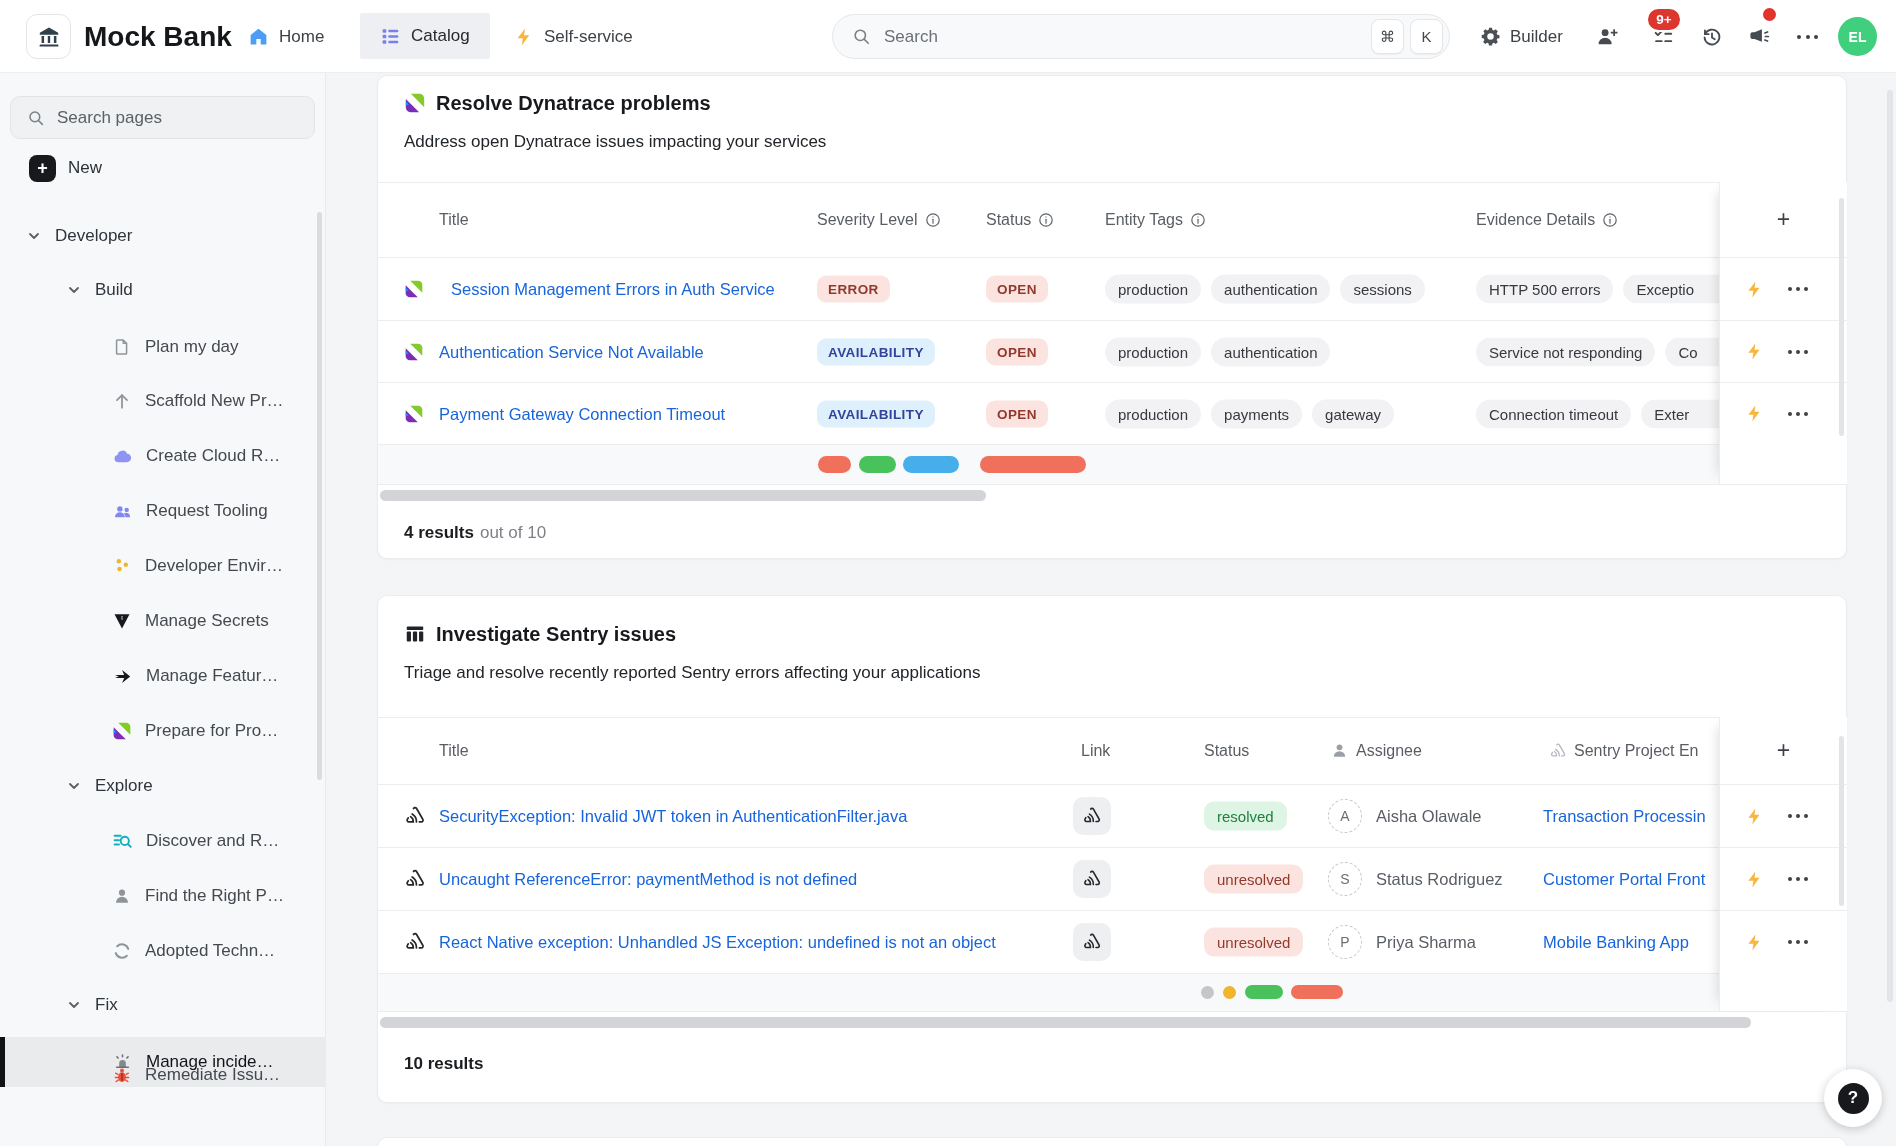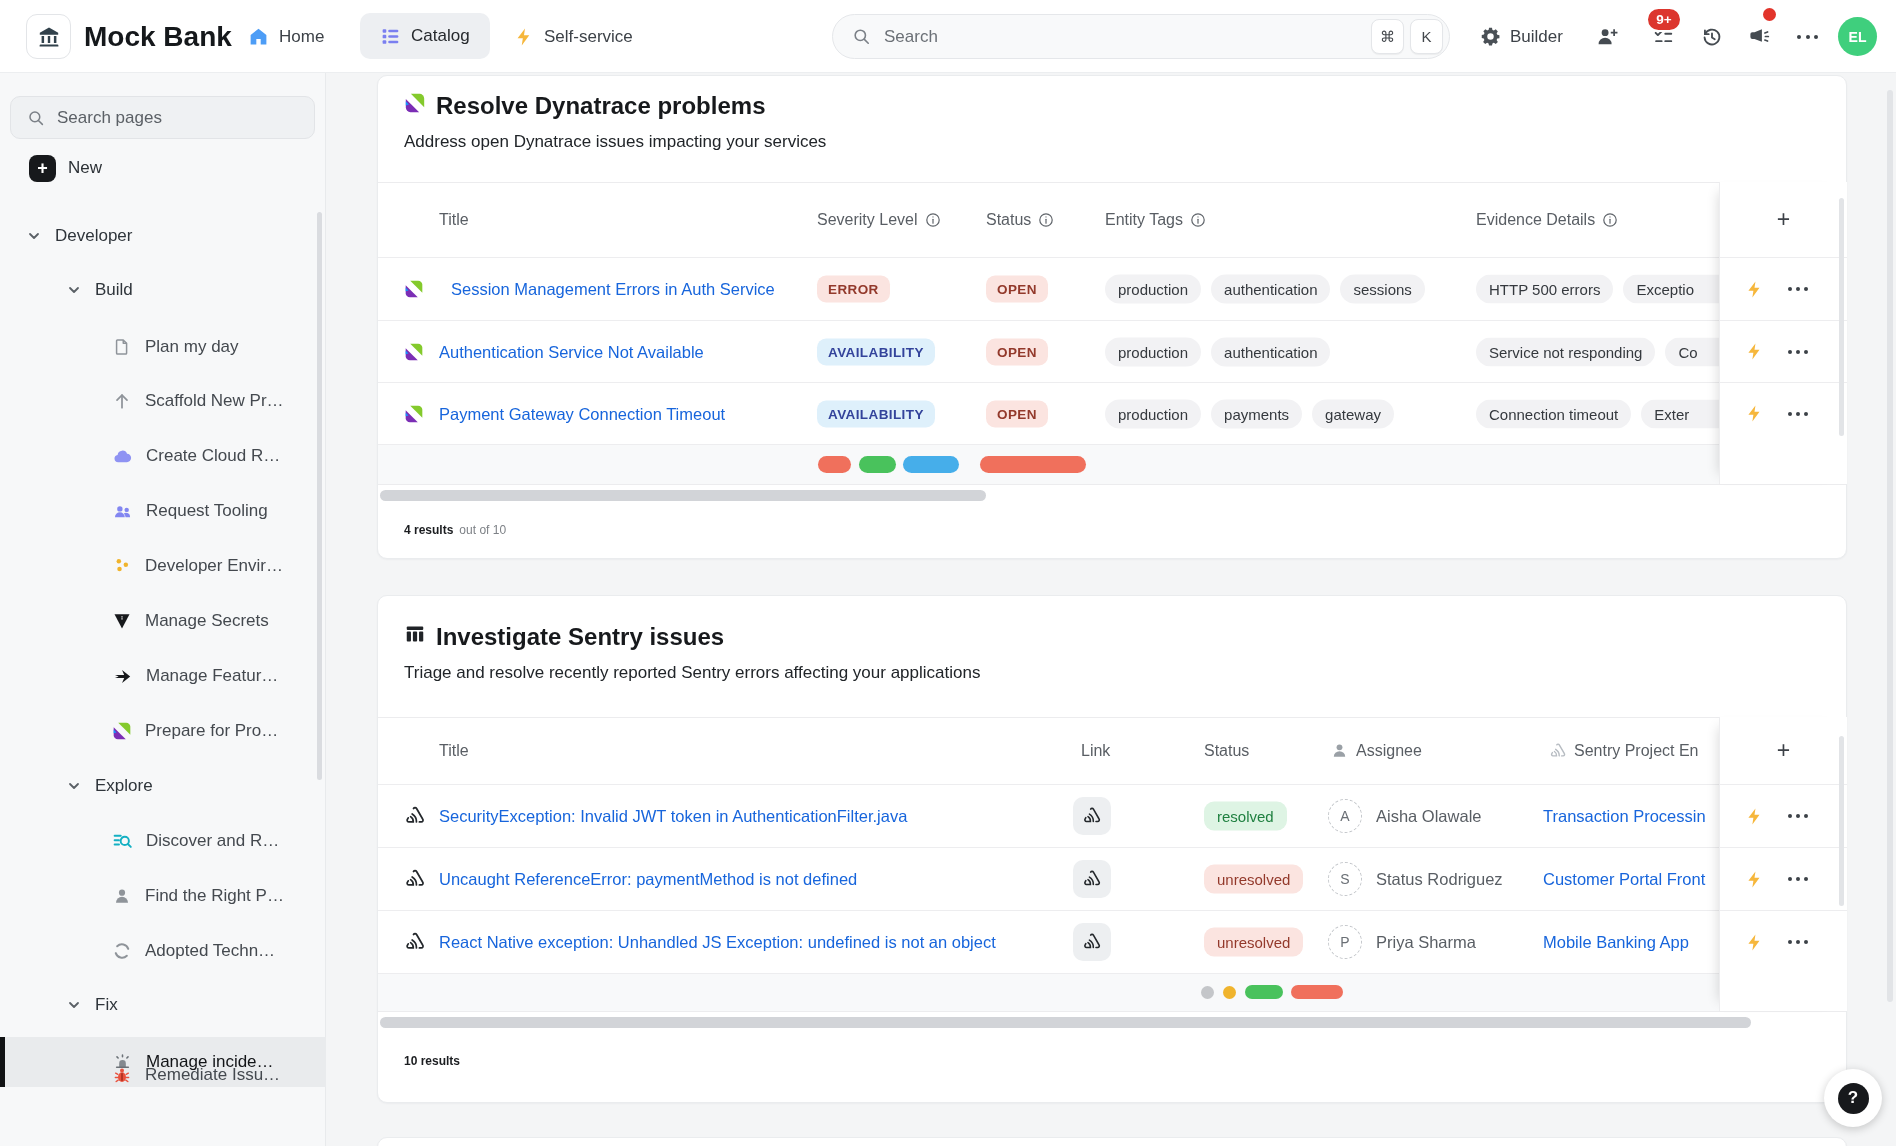--- a/index.html
+++ b/index.html
@@ -11,21 +11,21 @@
   
   .topbar{position:absolute;left:0;top:0;width:1896px;height:73px;background:#fff;
     border-bottom:1px solid #eceef0;z-index:6}
   .logo-btn{position:absolute;left:26px;top:14px;width:45px;height:45px;border:1px solid #e3e5e8;
     border-radius:11px;background:#fff;display:flex;align-items:center;justify-content:center;cursor:pointer}
   .brand{position:absolute;left:84px;top:0;height:73px;display:flex;align-items:center;
     font-size:28px;font-weight:700;color:#15181b}
   .navit{position:absolute;top:0;height:73px;display:flex;align-items:center;gap:10px;
     font-size:17px;color:#3d4248;cursor:pointer}
   .nav-home{left:248px}.nav-self{left:514px}
-  .nav-cat{left:360px;top:13px;height:46px;background:#edeff2;border-radius:10px;padding:0 20px;color:#26292d}
+  .nav-cat{left:360px;top:13px;height:46px;background:#edeff2;border-radius:2px;padding:0 20px;color:#26292d}
   .gsearch{position:absolute;left:832px;top:14px;width:618px;height:45px;background:#f8f9fa;
     border:1px solid #e5e7ea;border-radius:23px;display:flex;align-items:center;cursor:text}
   .gsearch .mag{margin-left:19px}
   .gsearch input{flex:1;margin-left:13px;border:none;outline:none;background:transparent;
     font-family:inherit;font-size:17px;color:#43474c}
   .gsearch input::placeholder{color:#6b7076}
   .kbd{width:33px;height:35px;background:#fff;border:1px solid #e4e6e9;border-radius:8px;
     box-shadow:0 1px 1px rgba(0,0,0,.05);display:flex;align-items:center;justify-content:center;
     font-size:15px;color:#43474c;margin-right:6px}
   .tb-builder{position:absolute;left:1480px;top:0;height:73px;display:flex;align-items:center;gap:9px;
@@ -58,21 +58,21 @@
   .sel-bar{position:absolute;left:0;top:964px;width:5px;height:50px;background:#101214}
   .side-thumb{position:absolute;left:317px;top:139px;width:5px;height:568px;background:#dadce0;border-radius:3px}
 
   
   .content{position:absolute;left:326px;top:73px;right:0;bottom:0;background:#f4f5f6;overflow:hidden}
   .card{position:absolute;left:51px;width:1470px;background:#fff;border:1px solid #eaecee;
     border-radius:10px;box-shadow:0 1px 2px rgba(16,24,40,.04)}
   .card1{top:2px;height:484px}
   .card2{top:522px;height:508px}
   .card3{top:1064px;height:70px}
-  .wtitle{position:absolute;font-size:24px;font-weight:600;color:#17191c}
+  .wtitle{position:absolute;font-size:20px;font-weight:600;color:#17191c}
   .wsub{position:absolute;font-size:17px;color:#212529}
   .hline{position:absolute;left:0;right:0;border-top:1px solid #ececee}
   .th{position:absolute;display:flex;align-items:center;gap:7px;font-size:16px;color:#595e64}
   .r{position:absolute;left:0;width:1341px;border-top:1px solid #ededef;background:#fff}
   .cell{position:absolute;top:50%;transform:translateY(-50%)}
   .tlink{color:#1765dc;font-size:16.5px;font-weight:500;text-decoration:none;white-space:nowrap;cursor:pointer}
   .badge{display:inline-block;font-size:13.5px;font-weight:600;letter-spacing:.4px;padding:6px 11px;border-radius:9px;white-space:nowrap}
   .b-error,.b-open,.b-unres{background:#fbe4e0;color:#93392b}
   .b-avail{background:#def0fb;color:#33439b}
   .b-res{background:#def4e4;color:#1f8040}
@@ -84,21 +84,21 @@
   .partial{position:absolute;left:0;width:1341px;background:#f8f9fa;border-top:1px solid #ededef}
   .chip{position:absolute;border-radius:9px}
   .acts{position:absolute;left:1341px;width:128px;background:#fff;border-left:1px solid #ededef;
     box-shadow:-10px 0 12px -10px rgba(0,0,0,.16)}
   .acts-head{display:flex;align-items:center;justify-content:center;font-size:23px;color:#3c4147;cursor:pointer}
   .act-row{display:flex;align-items:center;padding-left:25px;gap:24px;border-top:1px solid #ededef}
   .mini-dots{display:flex;gap:4px;cursor:pointer}
   .mini-dots i{width:4px;height:4px;border-radius:50%;background:#3c4147}
   .hthumb{position:absolute;height:11px;background:#d2d4d8;border-radius:6px;cursor:pointer}
   .vthumb{position:absolute;left:1461px;width:5px;background:#e2e4e7;border-radius:3px;cursor:pointer}
-  .results{position:absolute;left:26px;font-size:12px;color:#7d8186}
+  .results{position:absolute;left:26px;font-size:17px;color:#7d8186}
   .results b{color:#1b1d20;font-weight:700;margin-right:6px}
   .avc{width:34px;height:34px;border:1.5px dashed #c4c7cb;border-radius:50%;display:flex;
     align-items:center;justify-content:center;font-size:14px;color:#6a6f75;background:#fff}
   .linkpill{width:38px;height:38px;border-radius:10px;background:#edeff1;display:flex;
     align-items:center;justify-content:center;cursor:pointer}
   .aname{font-size:16.5px;color:#595e64;white-space:nowrap}
 
   .page-thumb{position:absolute;right:3px;top:90px;width:6px;height:912px;background:#e2e4e7;border-radius:3px;z-index:7}
   .help-fab{position:absolute;left:1824px;top:1069px;width:58px;height:58px;border-radius:50%;background:#fff;
     box-shadow:0 2px 10px rgba(0,0,0,.2);display:flex;align-items:center;justify-content:center;z-index:8;cursor:pointer}

